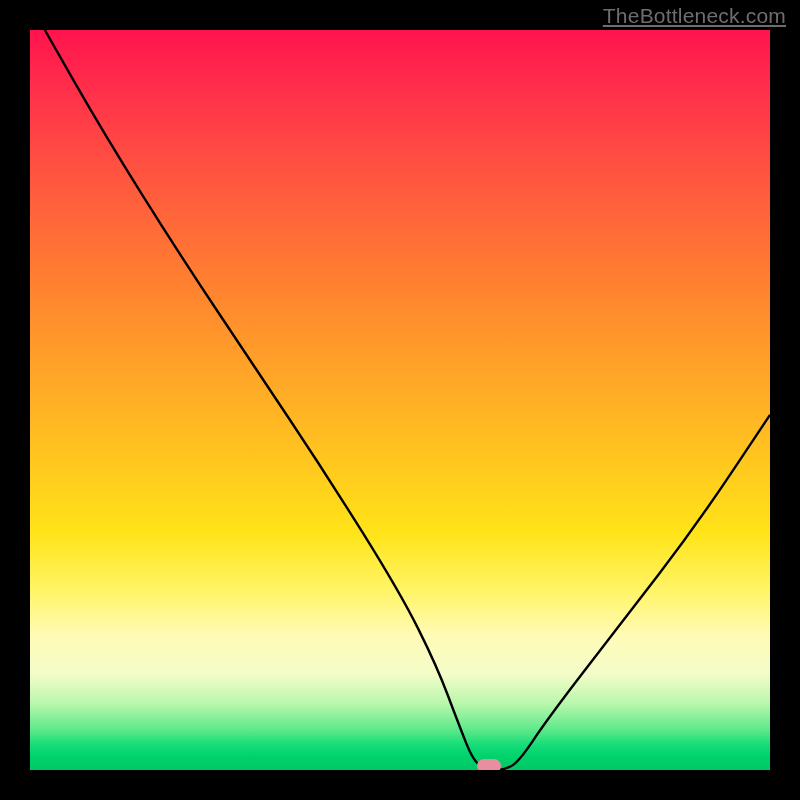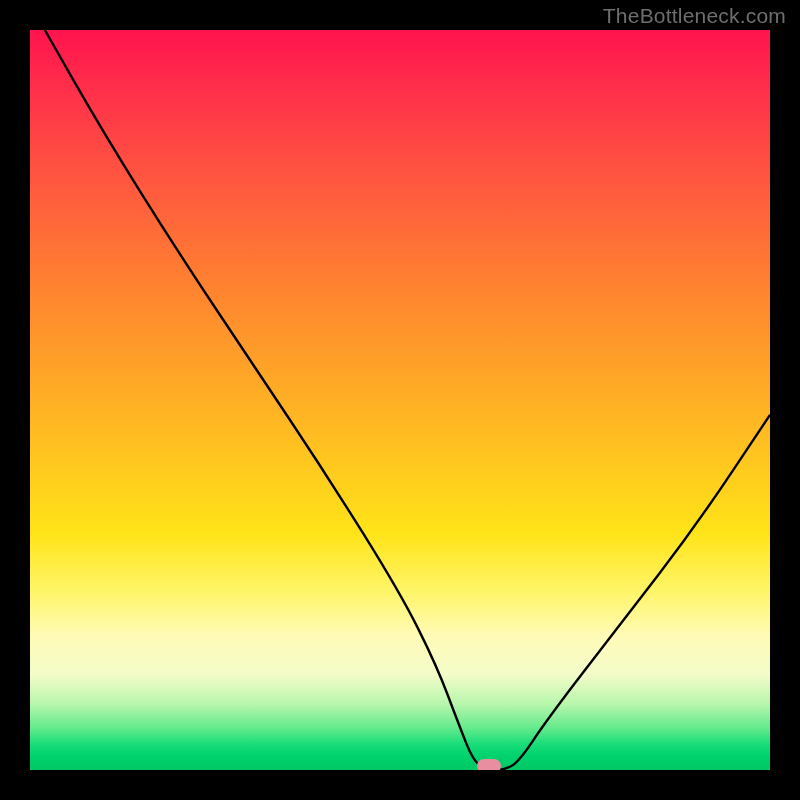--- a/index.html
+++ b/index.html
@@ -19,20 +19,21 @@
   }
   .watermark {
     position: absolute;
     top: 4px;
     right: 14px;
     color: #6e6e6e;
     font-size: 21px;
     font-weight: 500;
     letter-spacing: 0.2px;
     z-index: 5;
+    text-decoration: underline;
   }
   .plot {
     position: absolute;
     left: 30px;
     top: 30px;
     width: 740px;
     height: 740px;
     overflow: hidden;
   }
   .gradient-fill {

